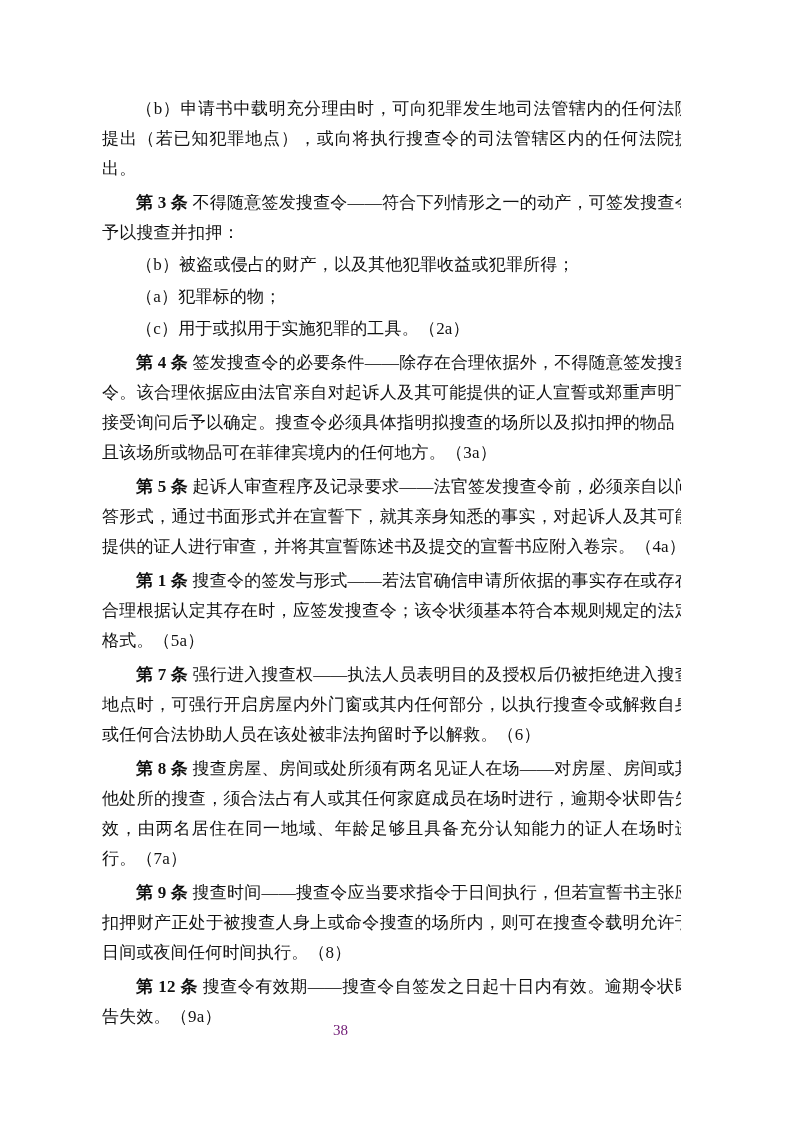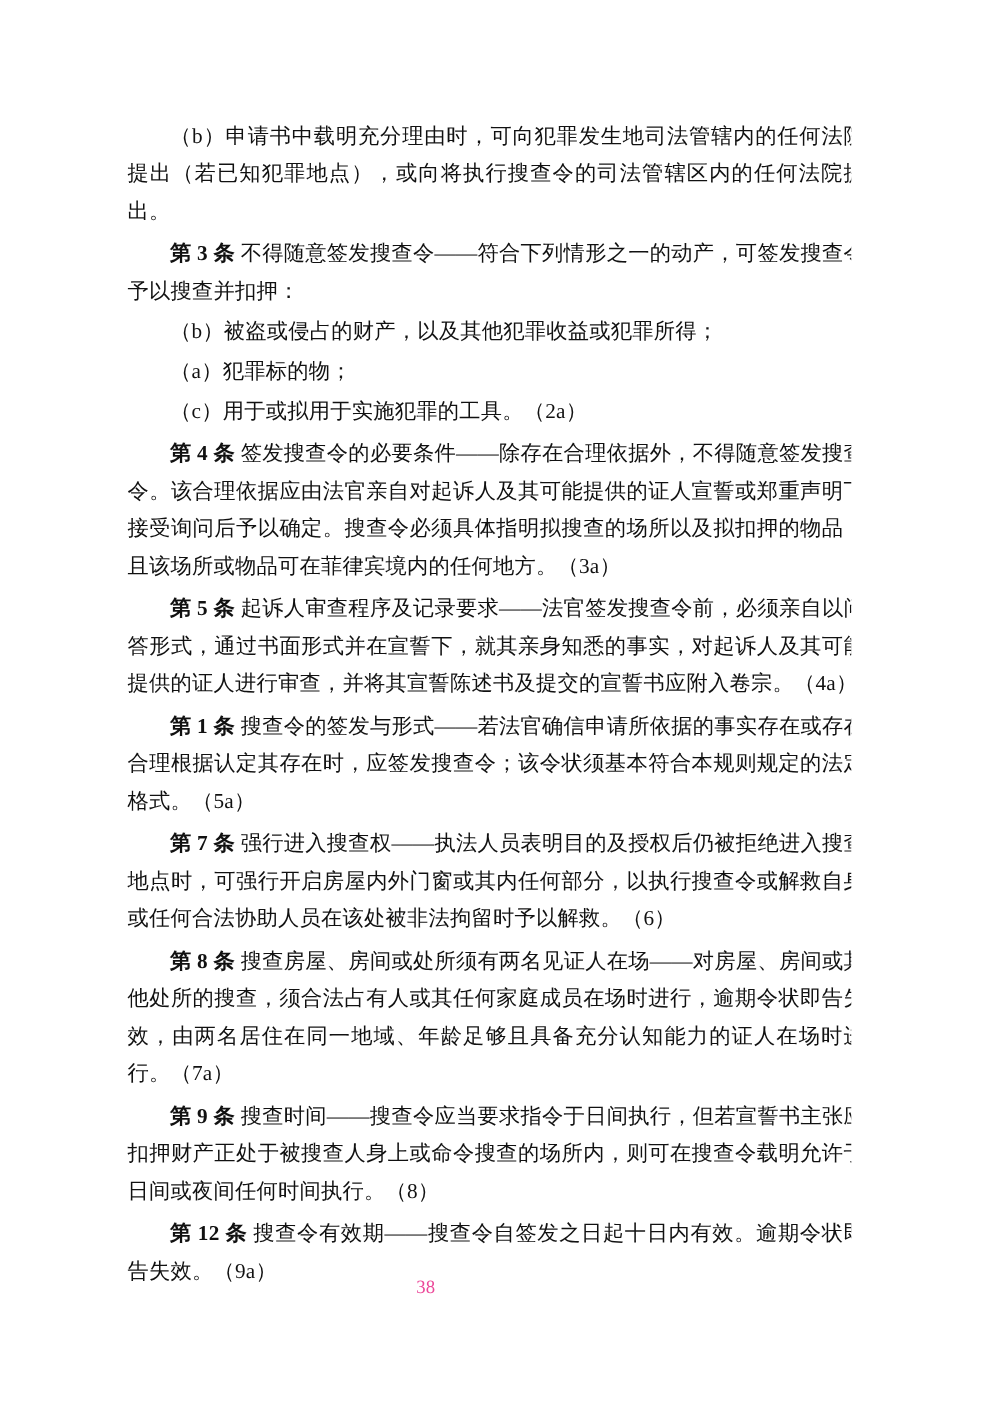--- a/index.html
+++ b/index.html
@@ -37,21 +37,21 @@
   .lbl {
     font-weight: bold;
   }
   .pageno {
     position: absolute;
     top: 1022px;
     left: 0;
     width: 100%;
     text-align: center;
     font-size: 15px;
-    color: #ec4899;
+    color: #701a75;
   }
 </style>
 </head>
 <body>
 
 <div class="page">
   <div class="content">
 
     <p class="para"><span>（b）申请书中载明充分理由时，可向犯罪发生地司法管辖内的任何法院提出（若已知犯罪地点），或向将执行搜查令的司法管辖区内的任何法院提出。</span></p>
 

